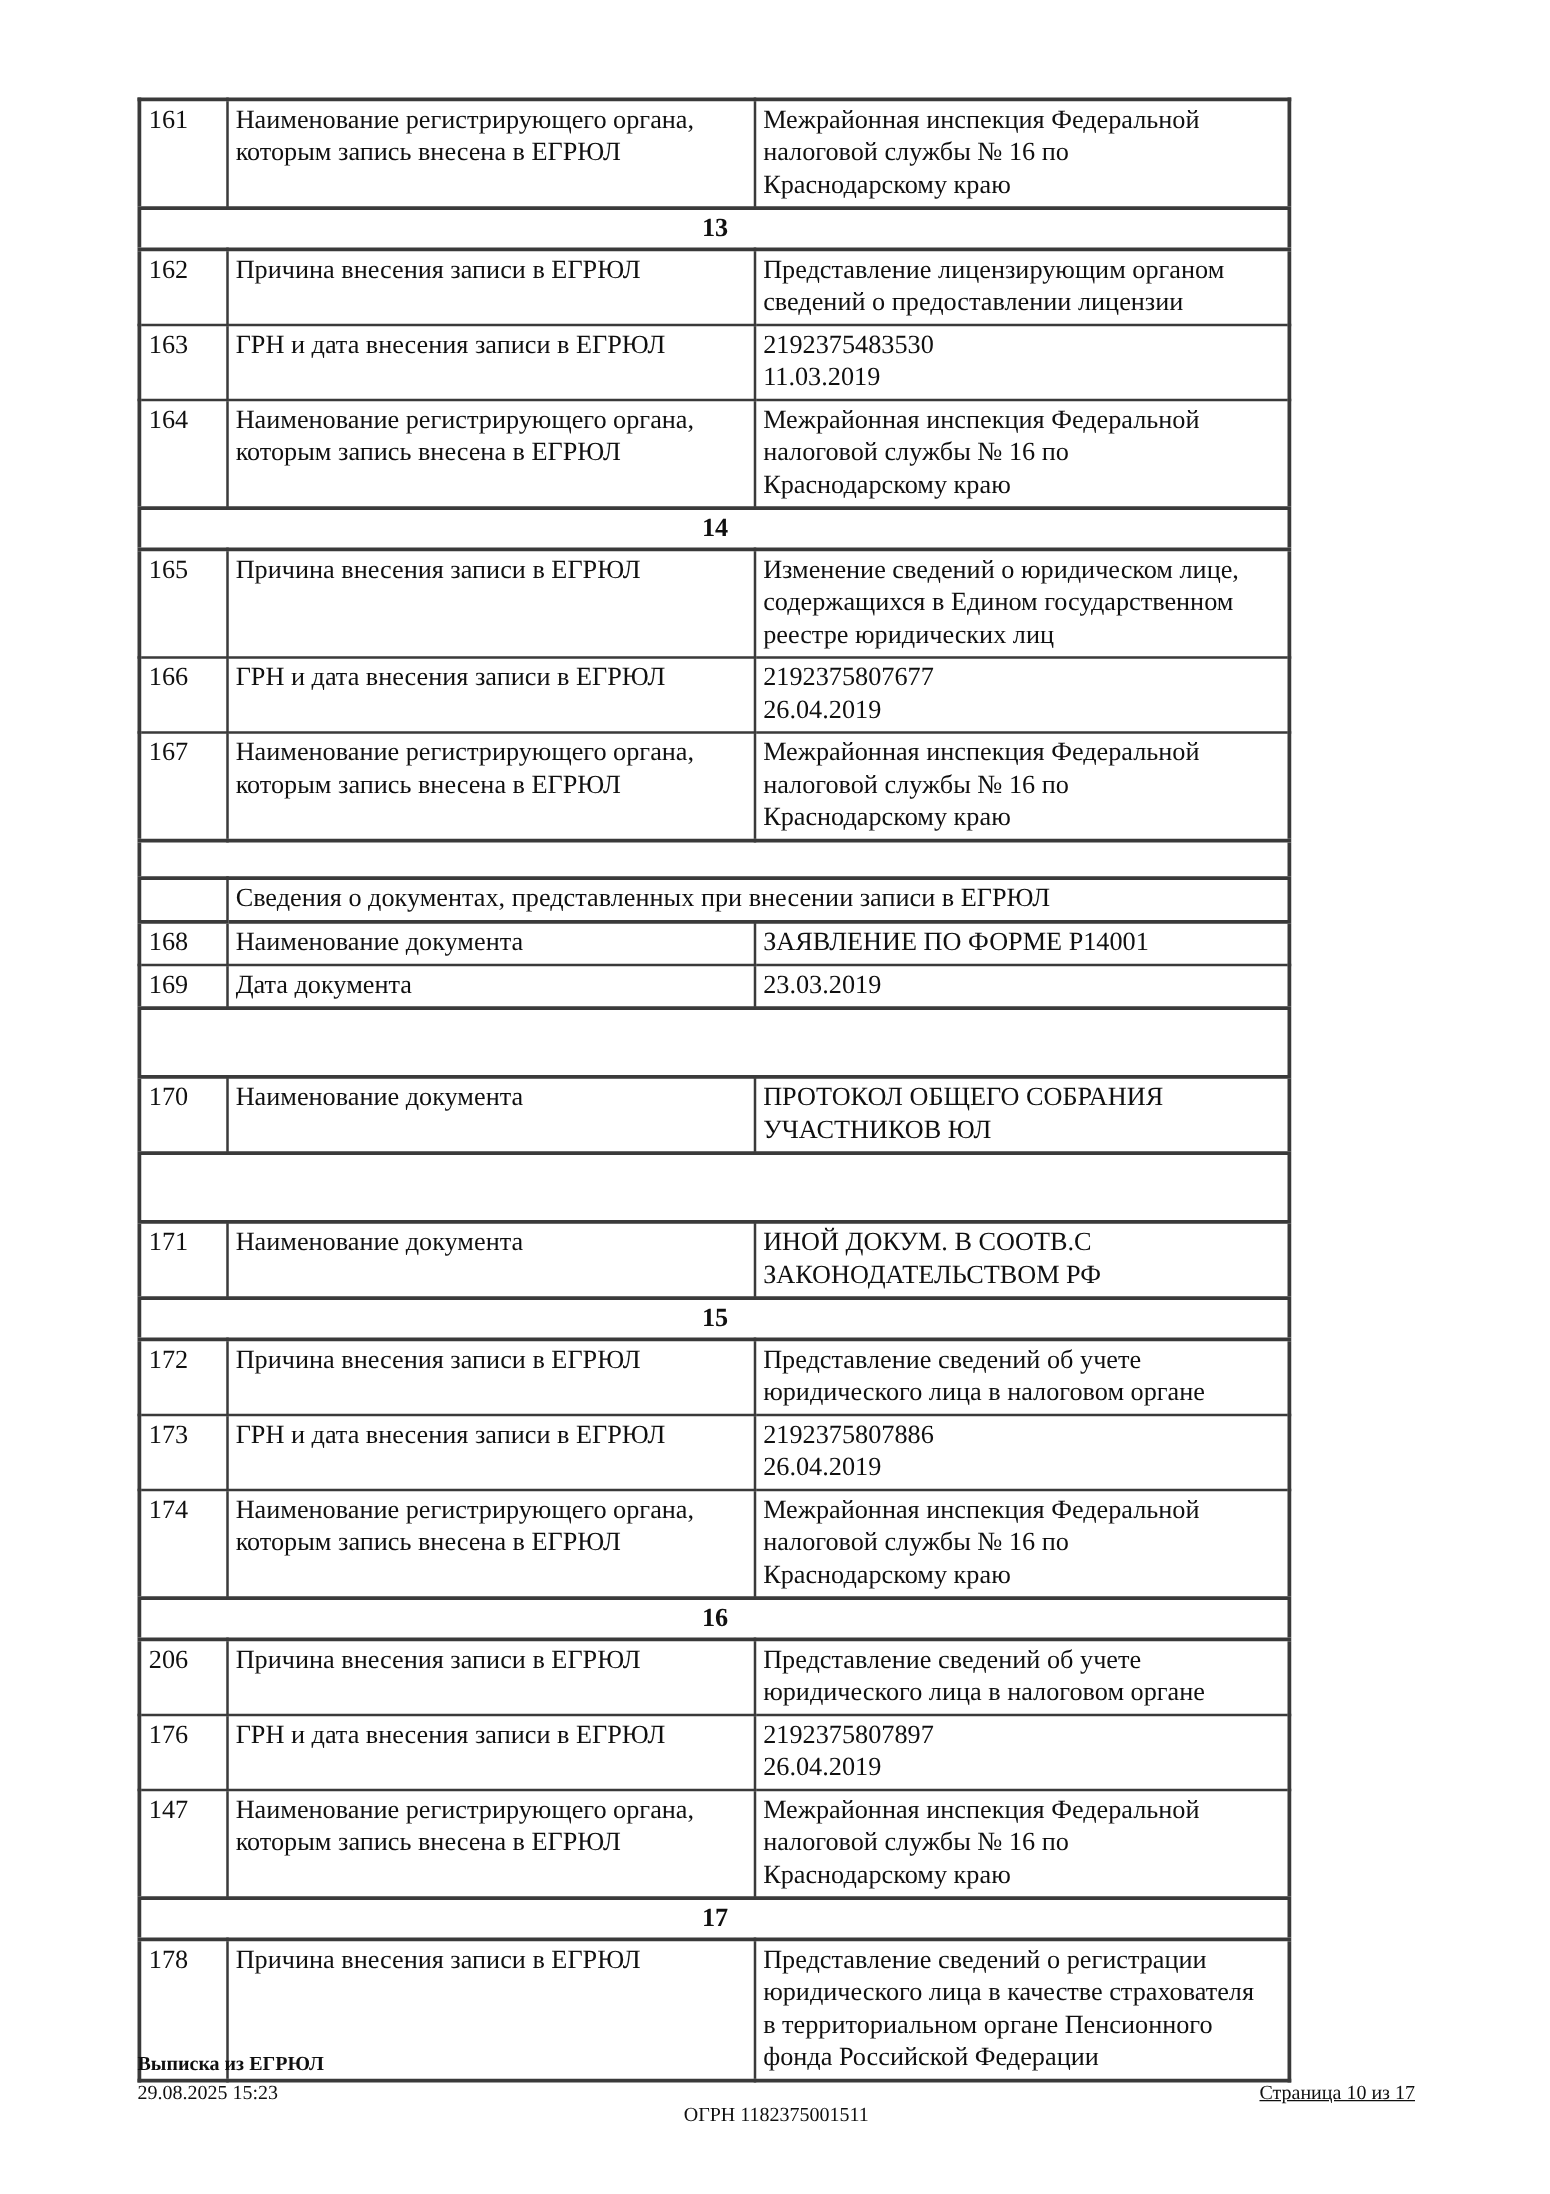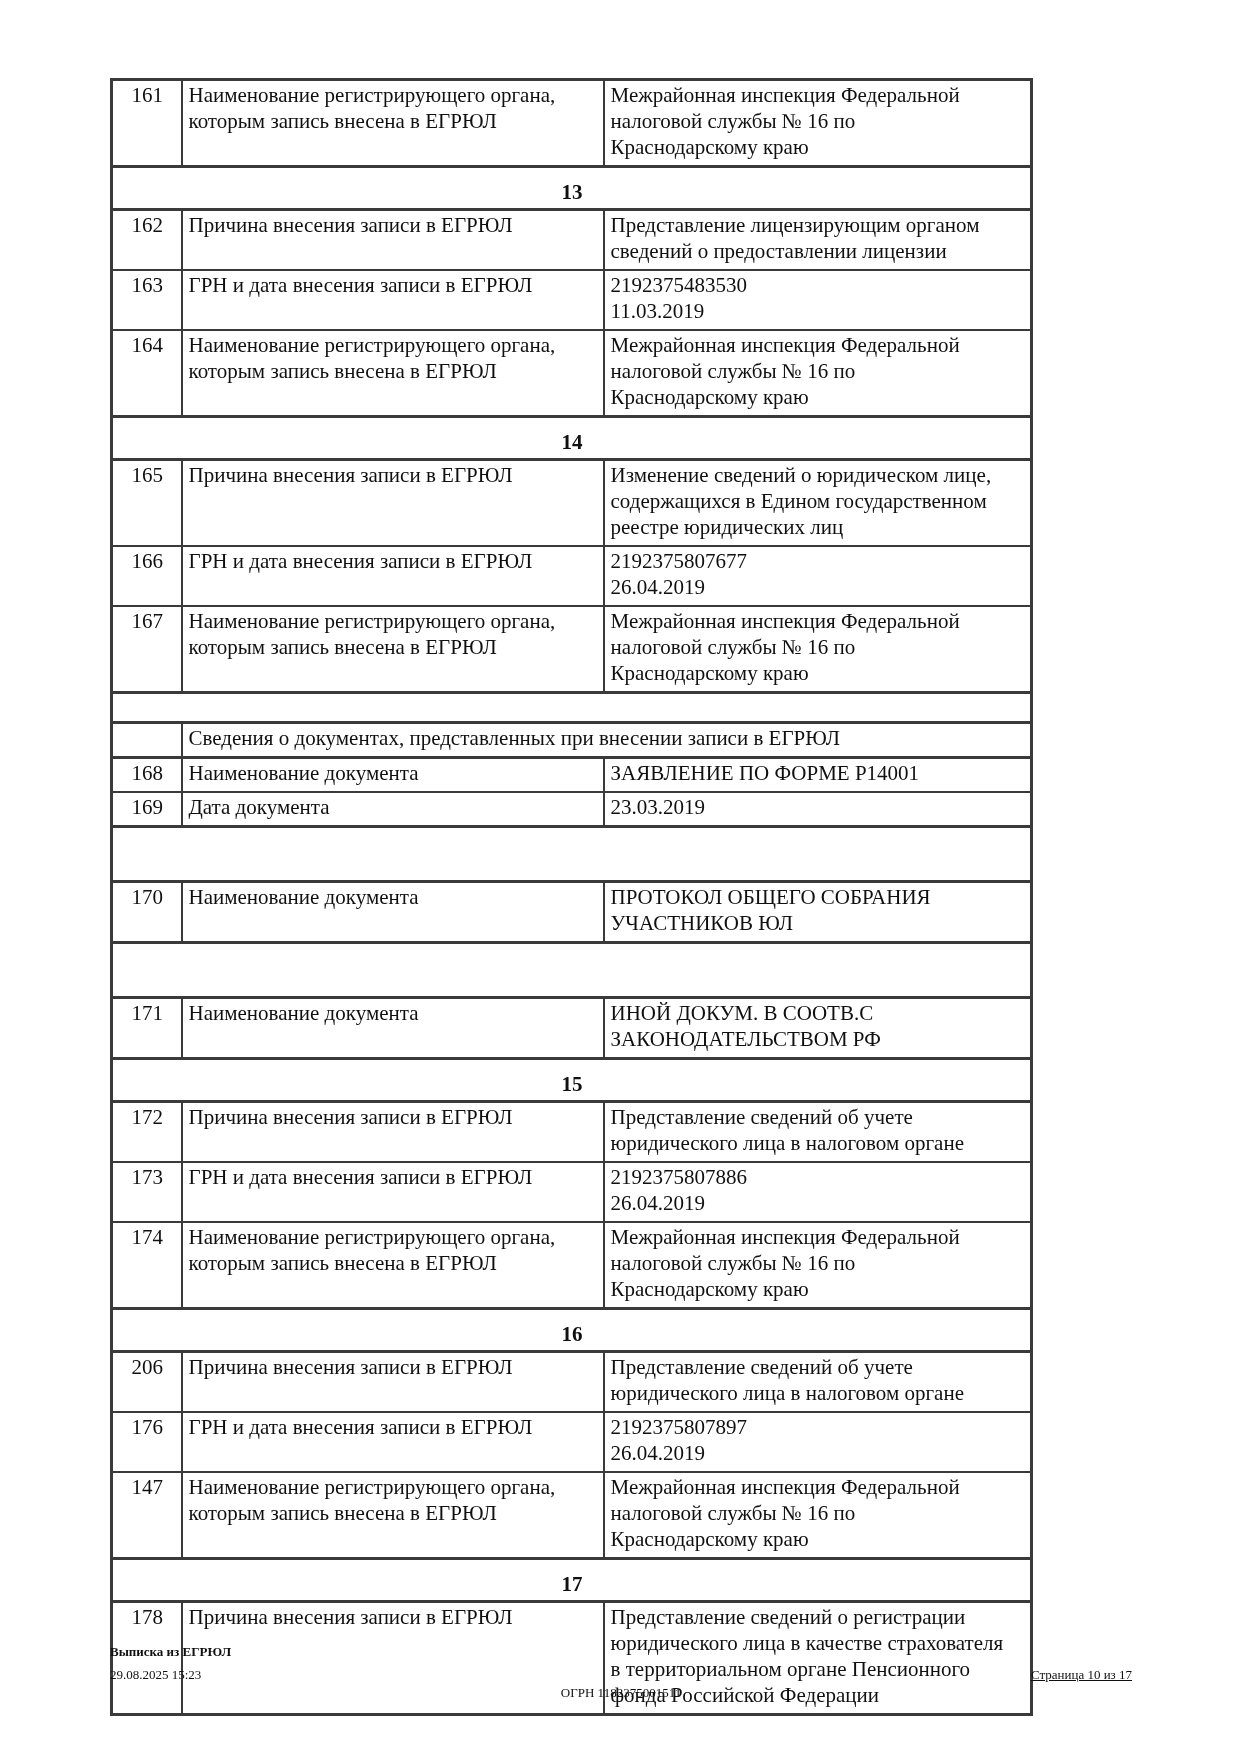--- a/index.html
+++ b/index.html
@@ -24,50 +24,50 @@
   table.egrul td {
     border: 2px solid #3a3a3a;
     vertical-align: top;
     padding: 1px 5px 5px 6px;
     font-size: 21px;
     line-height: 26px;
     white-space: pre-line;
     overflow: hidden;
   }
   td.num {
-    text-align: center;
+    text-align: left;
     padding-left: 2px;
     padding-right: 2px;
   }
   tr.row-section td {
     text-align: center;
     font-weight: bold;
     height: 27px;
     border-top-width: 3px;
     border-bottom-width: 3px;
-    padding-top: 11px;
+    padding-top: 1px;
     padding-bottom: 2px;
   }
   tr.row-spacer td {
     border-top-width: 3px;
     border-bottom-width: 3px;
     padding: 0;
   }
   tr.row-spacer.sm td { height: 27px; }
   tr.row-spacer.lg td { height: 52px; }
   tr.row-subheader td {
     border-top-width: 3px;
     border-bottom-width: 3px;
   }
   .footer {
     position: absolute;
     left: 110px;
     top: 1640px;
     width: 1022px;
-    font-size: 13px;
+    font-size: 16px;
     line-height: 23px;
     color: #101010;
   }
   .footer-doc-type { font-weight: bold; }
   .footer-center {
     position: absolute;
     top: 41px;
     left: 0;
     width: 100%;
     text-align: center;

